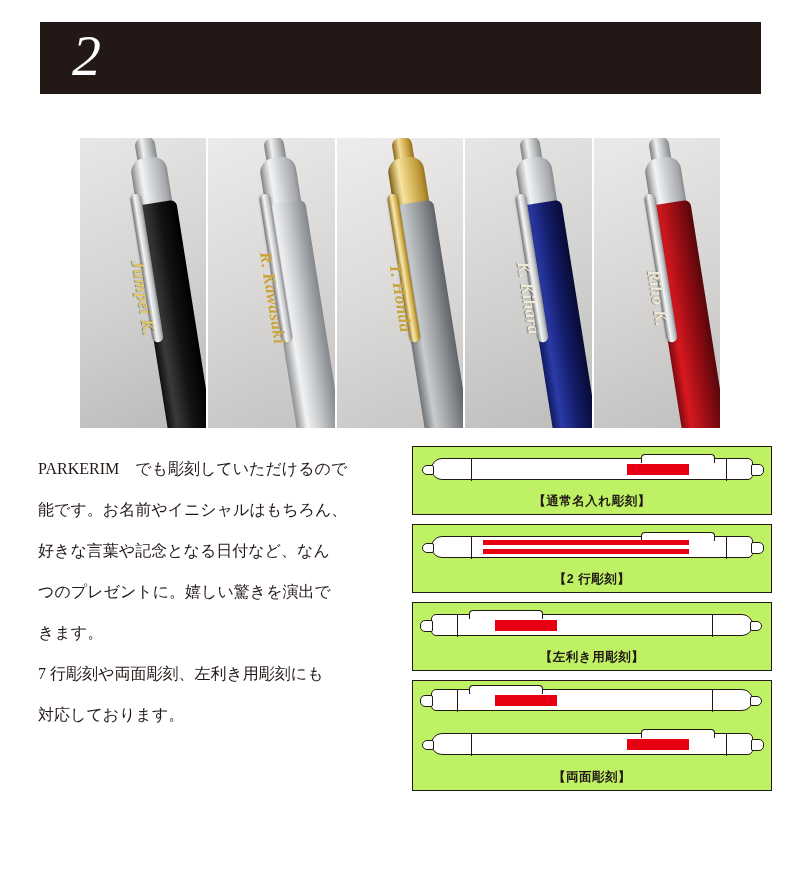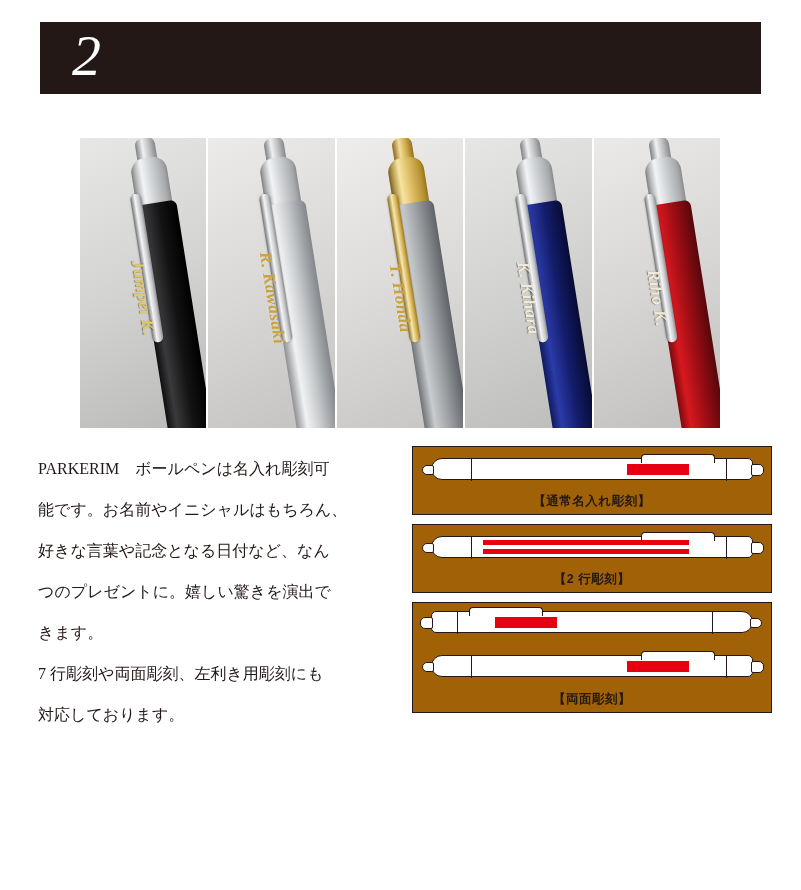--- a/index.html
+++ b/index.html
@@ -174,21 +174,21 @@
 
   
   .panels {
     position: absolute;
     left: 412px;
     top: 446px;
     width: 360px;
   }
   .panel {
     border: 1px solid #231815;
-    background: #a16207;
+    background: #bef264;
     margin-bottom: 9px;
     padding: 0;
     position: relative;
   }
   .panel-art {
     position: relative;
     height: 44px;
   }
   .panel-art.tall { height: 86px; }
   .panel-cap {
@@ -336,21 +336,21 @@
       <div class="cap" data-interactable="false"></div>
       <div class="barrel red" data-interactable="false"></div>
       <div class="clip" data-interactable="false"></div>
     </div>
     <div class="engrave white" data-interactable="false">Riho K.</div>
   </div>
 
 </div>
 
 <div class="bodytext" data-interactable="false">
-  <span class="l" data-interactable="false">PARKERIM　ボールペンは名入れ彫刻可</span>
+  <span class="l" data-interactable="false">PARKERIM　でも彫刻していただけるので</span>
   <span class="l" data-interactable="false">能です。お名前やイニシャルはもちろん、</span>
   <span class="l" data-interactable="false">好きな言葉や記念となる日付など、なん</span>
   <span class="l" data-interactable="false">つのプレゼントに。嬉しい驚きを演出で</span>
   <span class="l" data-interactable="false">きます。</span>
   <span class="l" data-interactable="false">7 行彫刻や両面彫刻、左利き用彫刻にも</span>
   <span class="l" data-interactable="false">対応しております。</span>
 </div>
 
 <div class="panels" data-interactable="false">
 
@@ -377,20 +377,33 @@
           <div class="tail" data-interactable="false"></div>
         </div>
         <div class="sclip" data-interactable="false"></div>
         <div class="redbar thin" style="left:52px;width:206px;top:4px;" data-interactable="false"></div>
         <div class="redbar thin" style="left:52px;width:206px;top:13px;" data-interactable="false"></div>
       </div>
     </div>
     <div class="panel-cap" data-interactable="false">【2 行彫刻】</div>
   </div>
 
+  <div class="panel" data-interactable="false">
+    <div class="panel-art" data-interactable="false">
+      <div class="spen flip" data-interactable="false">
+        <div class="body" data-interactable="false">
+          <div class="nose" data-interactable="false"></div>
+          <div class="tail" data-interactable="false"></div>
+        </div>
+        <div class="sclip" data-interactable="false"></div>
+        <div class="redbar" style="left:196px;width:62px;" data-interactable="false"></div>
+      </div>
+    </div>
+    <div class="panel-cap" data-interactable="false">【左利き用彫刻】</div>
+  </div>
 
   <div class="panel" data-interactable="false">
     <div class="panel-art tall" data-interactable="false">
       <div class="spen flip" data-interactable="false" style="top:8px;">
         <div class="body" data-interactable="false">
           <div class="nose" data-interactable="false"></div>
           <div class="tail" data-interactable="false"></div>
         </div>
         <div class="sclip" data-interactable="false"></div>
         <div class="redbar" style="left:196px;width:62px;" data-interactable="false"></div>

